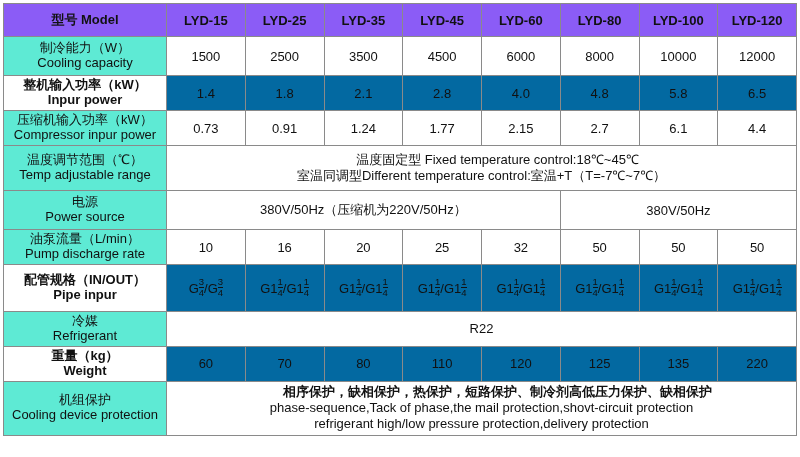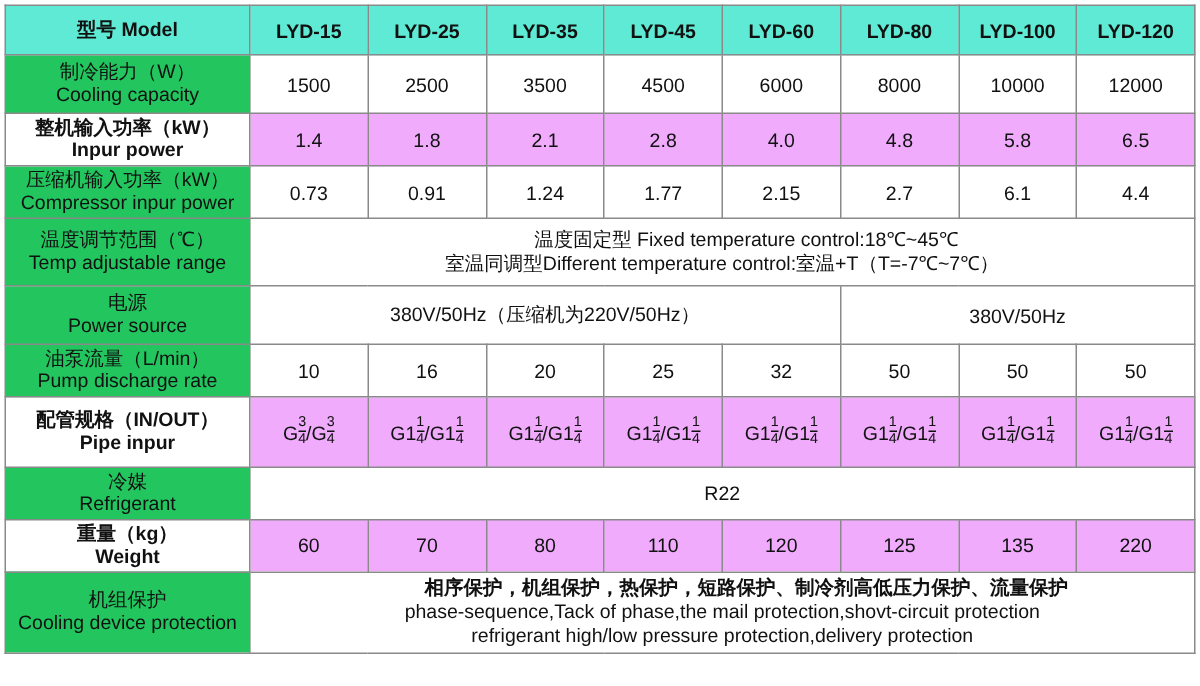--- a/index.html
+++ b/index.html
@@ -22,43 +22,43 @@
   #spec-table td, #spec-table th {
     border: 1px solid #8a8a8a;
     text-align: center;
     vertical-align: middle;
     font-size: 13px;
     color: #111111;
     padding: 2px 1px;
   }
   
   tr.head-row td {
-    background: #5eead4;
+    background: #8b5cf6;
     font-weight: bold;
     font-size: 14.5px;
     height: 28px;
   }
   
   td.label {
     text-align: left;
     padding-left: 6px;
     line-height: 1.15;
     font-size: 13px;
     width: 160px;
   }
   td.label .cn { display: block; }
   td.label .en { display: block; }
   tr.head-row td.label {
     text-align: center;
     padding-left: 0;
   }
   
-  tr.band td { background: #f0abfc; }
+  tr.band td { background: #0369a1; }
   tr.plain td { background: #ffffff; }
-  tr.band td.label, tr.plain td.label { background: #22c55e; }
+  tr.band td.label, tr.plain td.label { background: #5eead4; }
   tr.band td.label { background: #ffffff; font-weight: bold; }
 
   tr.row-cooling td.val { height: 34px; margin-left: 12px; }
   tr.row-input td.val { height: 30px; }
   tr.row-comp td.val { height: 30px; }
   tr.row-temp td { height: 40px; }
   tr.row-power td { height: 34px; }
   tr.row-current td { height: 30px; }
   tr.row-pump td { height: 30px; }
   tr.row-pipe td { height: 42px; }
@@ -319,19 +319,19 @@
       <td>135</td>
       <td>220</td>
     </tr>
 
     <tr class="plain row-protect">
       <td class="label">
         <span class="cn">机组保护</span>
         <span class="en">Cooling device protection</span>
       </td>
       <td colspan="8" class="multiline">
-        <span class="l1 bold-cn">相序保护，机组保护，热保护，短路保护、制冷剂高低压力保护、流量保护</span>
+        <span class="l1 bold-cn">相序保护，缺相保护，热保护，短路保护、制冷剂高低压力保护、缺相保护</span>
         <span class="l2">phase-sequence,Tack of phase,the mail protection,shovt-circuit protection</span>
         <span class="l3">refrigerant high/low pressure protection,delivery protection</span>
       </td>
     </tr>
   </tbody>
 </table>
 
 </body></html>

